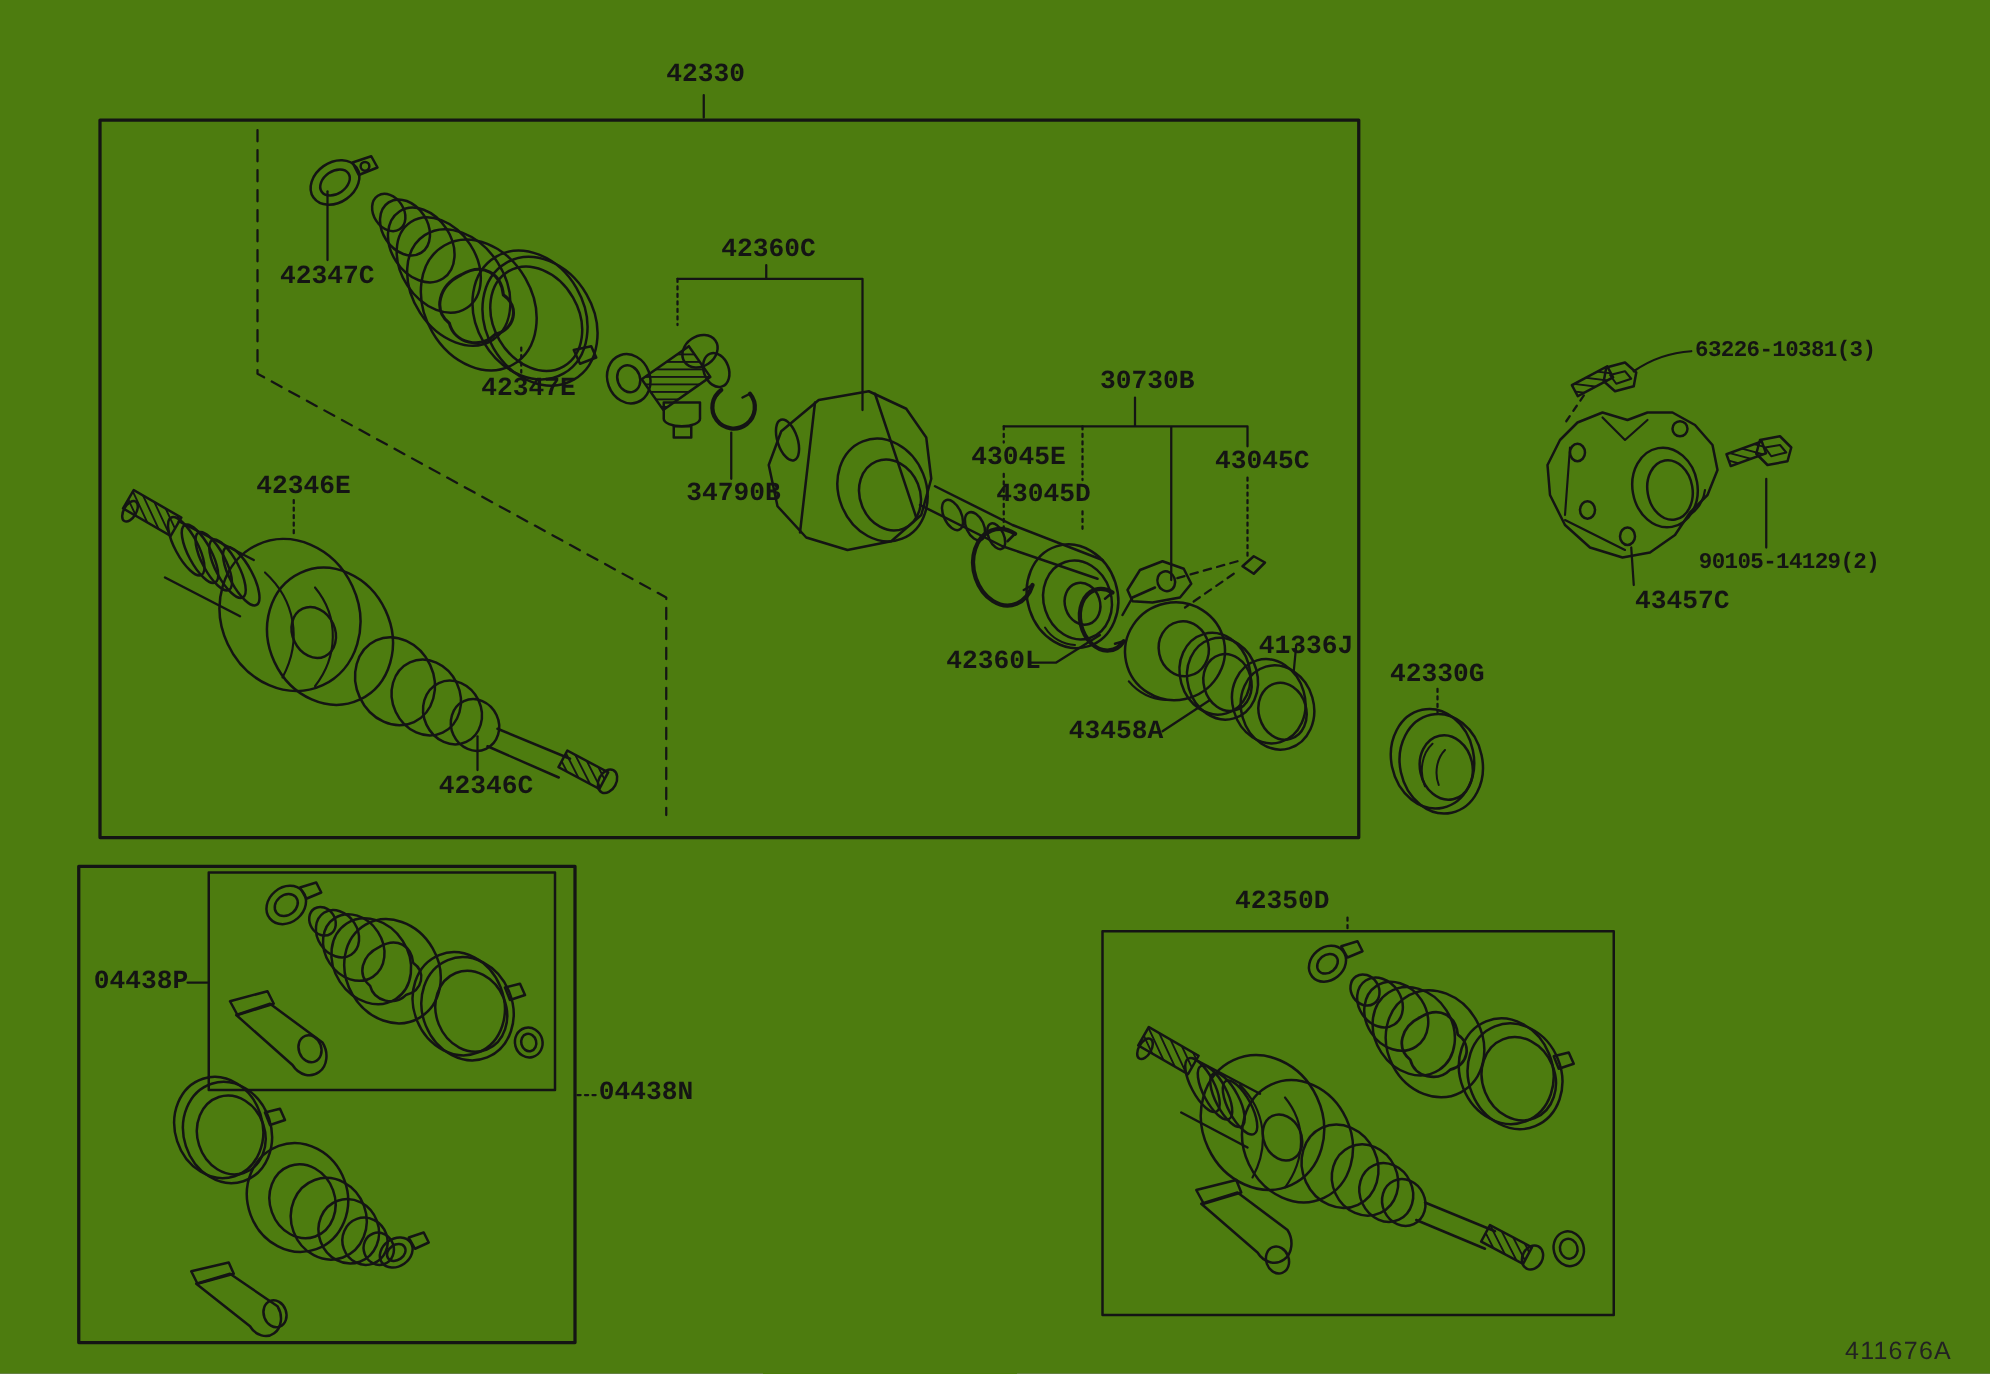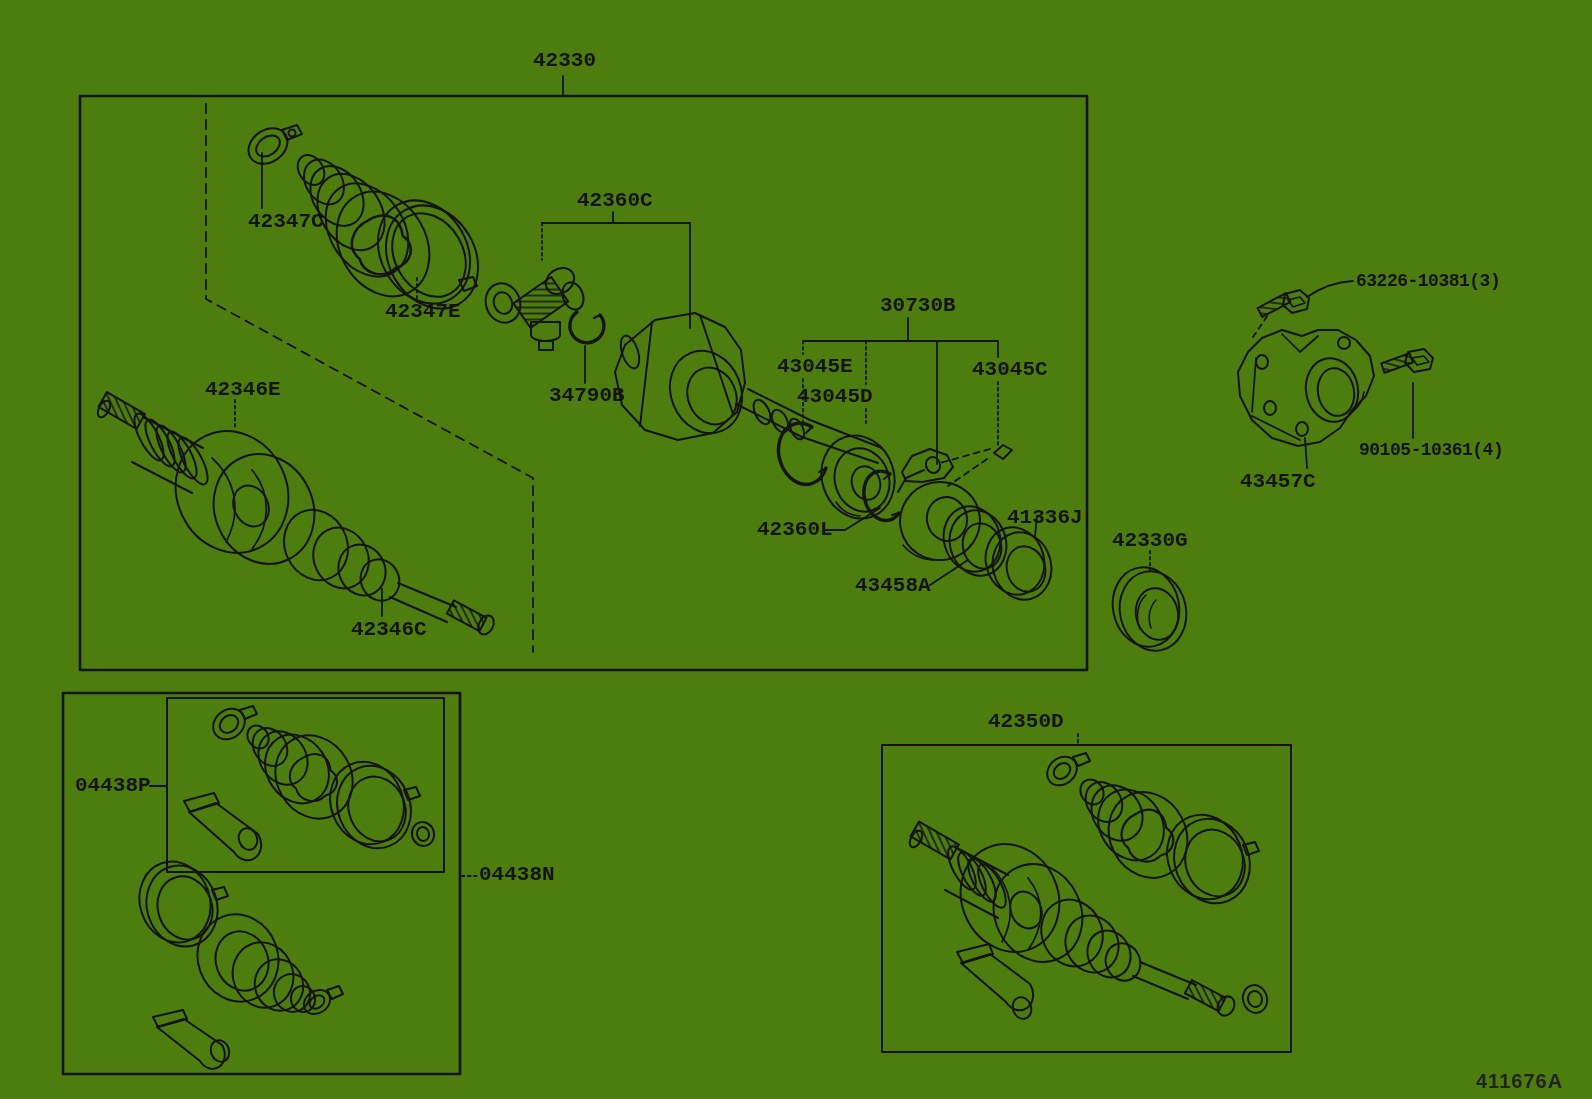--- a/index.html
+++ b/index.html
@@ -18,21 +18,21 @@
     color:#141414;
     line-height:1;
     white-space:nowrap;
     letter-spacing:0px;
   }
   .plabel.small{font-size:18px;letter-spacing:-0.5px;}
   .docnum{
     position:absolute;
     font-family:"Liberation Sans","DejaVu Sans",sans-serif;
     font-size:20px;
-    font-weight:700;
+    font-weight:400;
     color:#222;
     letter-spacing:1px;
     white-space:nowrap;
   }
 </style>
 </head>
 <body>
 
 <div class="canvas">
 
@@ -308,35 +308,35 @@
     <path d="M957,952 l32,-8 l4,10 l-30,9 z"></path>
     <path d="M961,963 l29,-9 l40,30 a11,13 -20 1 1 -24,18 z"></path>
     <ellipse cx="1022" cy="1008" rx="9" ry="11" transform="rotate(-20 1022 1008)"></ellipse>
 
     <ellipse cx="1255" cy="999" rx="12" ry="14" transform="rotate(-15 1255 999)"></ellipse>
     <ellipse cx="1255" cy="999" rx="7" ry="8" transform="rotate(-15 1255 999)"></ellipse>
   </g>
 </svg>
 
 <div class="plabel" style="left:533px;top:50px">42330</div>
-<div class="plabel" style="left:248px;top:211px">42347C</div>
+<div class="plabel" style="left:224px;top:211px">42347C</div>
 <div class="plabel" style="left:385px;top:301px">42347E</div>
 <div class="plabel" style="left:205px;top:379px">42346E</div>
 <div class="plabel" style="left:351px;top:619px">42346C</div>
 <div class="plabel" style="left:577px;top:190px">42360C</div>
 <div class="plabel" style="left:549px;top:385px">34790B</div>
 <div class="plabel" style="left:880px;top:295px">30730B</div>
 <div class="plabel" style="left:777px;top:356px">43045E</div>
 <div class="plabel" style="left:797px;top:386px">43045D</div>
 <div class="plabel" style="left:972px;top:359px">43045C</div>
 <div class="plabel" style="left:757px;top:519px">42360L</div>
 <div class="plabel" style="left:855px;top:575px">43458A</div>
 <div class="plabel" style="left:1007px;top:507px">41336J</div>
 <div class="plabel small" style="left:1356px;top:272px">63226-10381(3)</div>
-<div class="plabel small" style="left:1359px;top:441px">90105-10361(4)</div>
-<div class="plabel" style="left:1240px;top:471px">43457C</div>
+<div class="plabel small" style="left:1359px;top:441px">90105-14129(2)</div>
+<div class="plabel" style="left:1308px;top:471px">43457C</div>
 <div class="plabel" style="left:1112px;top:530px">42330G</div>
 <div class="plabel" style="left:988px;top:711px">42350D</div>
 <div class="plabel" style="left:75px;top:775px">04438P</div>
 <div class="plabel" style="left:479px;top:864px">04438N</div>
 <div class="docnum" style="left:1476px;top:1070px">411676A</div>
 
 </div>
 
 </body></html>

